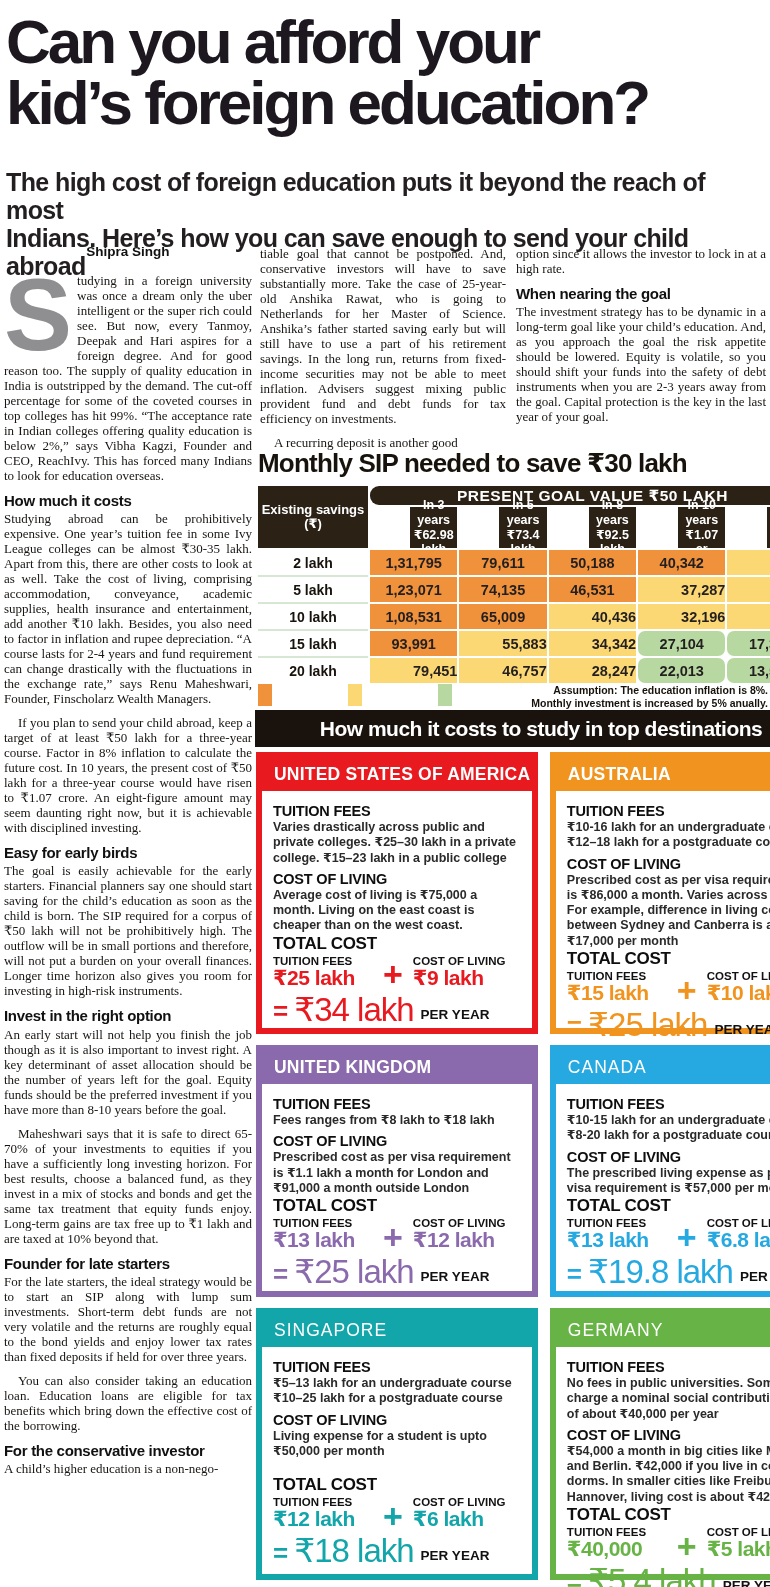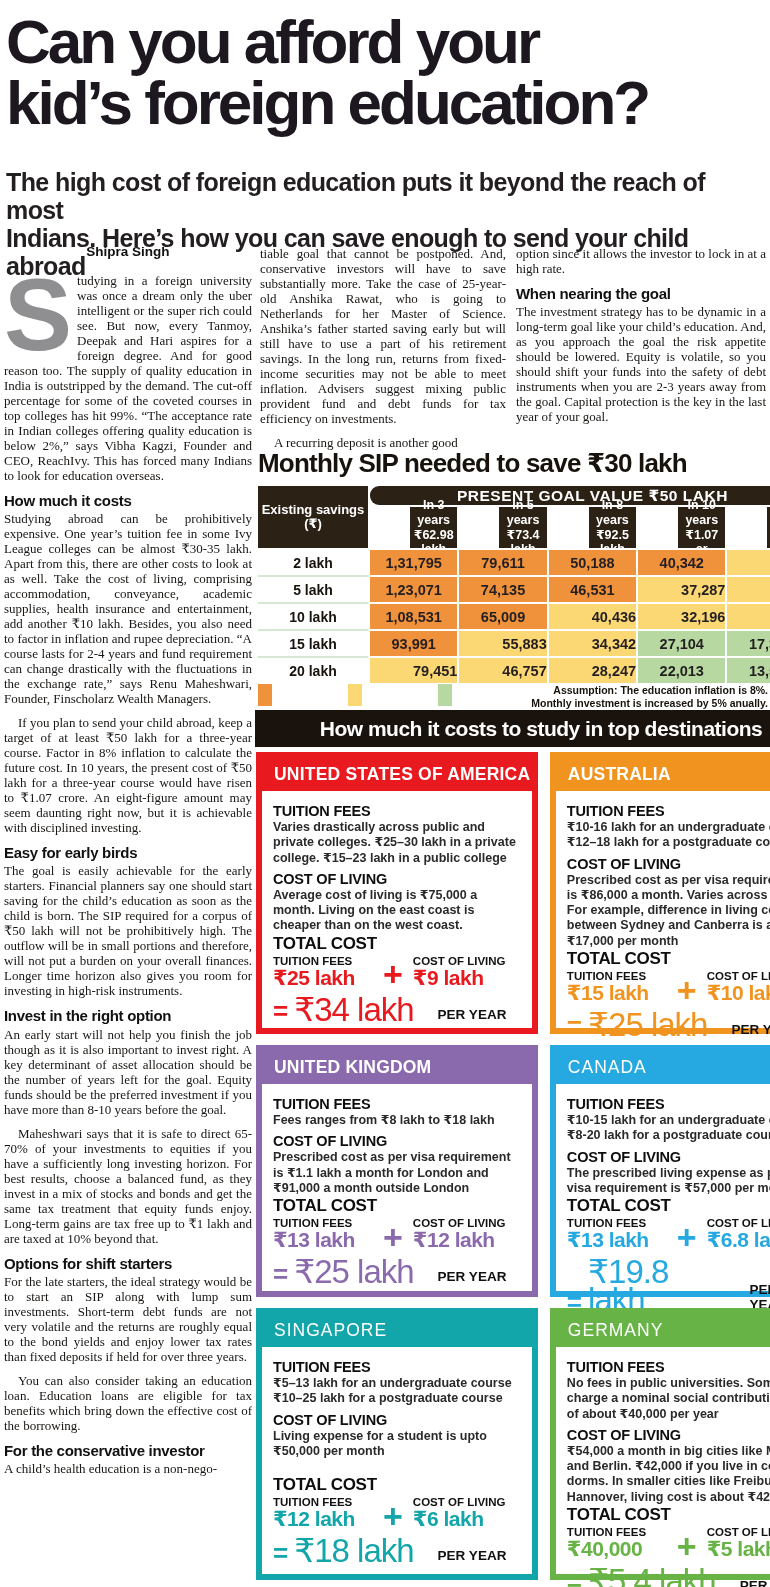--- a/index.html
+++ b/index.html
@@ -46,21 +46,21 @@
   .th-col { grid-row:2; background:#2b2115; color:#fff; font-weight:bold; font-size:12.5px;
     line-height:1.18; display:flex; flex-direction:column; align-items:center; justify-content:center;
     text-align:center;margin-left:40px; }
   .row-label { background:#fff; color:#17120c; font-weight:bold; font-size:14px;
     display:flex; align-items:center; justify-content:center; }
   .row-label.sep { box-shadow:0 2px 0 0 #d6e7d3; }
   .cell { color:#231f20; font-weight:bold; font-size:14.5px;
     display:flex; align-items:center; justify-content:center; }
   .difficult { background:#f0923c; }
   .can       { background:#fbd874;padding-left:43px; }
-  .easy      { background:#b8d8a2; }
+  .easy      { background:#b8d8a2;border-radius:7px; }
 
   
   .sip-legend { position:absolute; left:258px; top:684px; width:510px; display:flex;
     font-family:"Liberation Sans","DejaVu Sans",sans-serif; font-weight:bold; }
   .legend-item { display:flex; margin-right:14px; }
   .legend-sq { width:14px; height:22px; margin-right:4px; flex:none; }
   .legend-label { font-size:10.5px; line-height:1.1; color:#17120c; width:58px;margin-top:26px; }
   .assumption { margin-left:auto; width:318px; font-size:10.5px; line-height:1.2;
     text-align:right; color:#17120c; }
 
@@ -86,21 +86,21 @@
   .spacer { flex:1; }
   .total-head { font-weight:bold; font-size:17px; letter-spacing:-0.3px; color:#0e0e0e; margin-bottom:1px; }
   .sum-row { display:flex; align-items:flex-end; }
   .sum-col { width:108px; }
   .sum-label { font-weight:bold; font-size:11.5px; color:#111; }
   .sum-amount { font-weight:bold; font-size:21px; letter-spacing:-0.5px; color:var(--c); line-height:1.05; }
   .plus { font-weight:bold; font-size:34px; line-height:0.8; color:var(--c); margin:0 10px 0 2px; }
   .result-row { display:flex; align-items:flex-end; margin-top:7px; }
   .equals { font-weight:bold; font-size:26px; line-height:0.9; color:var(--c); margin-right:6px; }
   .result-amount { font-weight:normal; font-size:33px; line-height:0.85; letter-spacing:-1px; color:var(--c); }
-  .per-year { font-weight:bold; font-size:13.5px; color:#111; margin-left:24px; padding-bottom:2px; }
+  .per-year { font-weight:bold; font-size:13.5px; color:#111; margin-left:7px; padding-bottom:2px; }
 </style>
 </head>
 <body>
 
 <div class="page">
 
   <div class="headline">
     <div>Can you afford your</div>
     <div>kid’s foreign education?</div>
   </div>
@@ -113,25 +113,25 @@
     <div class="byline">Shipra Singh</div>
     <p><span class="dropcap">S</span><span>tudying in a foreign university was once a dream only the uber intelligent or the super rich could see. But now, every Tanmoy, Deepak and Hari aspires for a foreign degree. And for good reason too. The supply of quality education in India is outstripped by the demand. The cut-off percentage for some of the coveted courses in top colleges has hit 99%. “The acceptance rate in Indian colleges offering quality education is below 2%,” says Vibha Kagzi, Founder and CEO, ReachIvy. This has  forced many Indians to look for education overseas.</span></p>
     <h3>How much it costs</h3>
     <p>Studying abroad can be prohibitively expensive. One year’s tuition fee in some Ivy League colleges can be almost ₹30-35 lakh. Apart from this, there are other costs to look at as well. Take the cost of living, comprising accommodation, conveyance, academic supplies, health insurance and entertainment, add another ₹10 lakh. Besides, you also need to factor in inflation and rupee depreciation. “A course lasts for 2-4 years and fund requirement can change drastically with the fluctuations in the exchange rate,” says Renu Maheshwari, Founder, Finscholarz Wealth Managers.</p>
     <p class="ind">If you plan to send your child abroad, keep a target of at least ₹50 lakh for a three-year course. Factor in 8% inflation to calculate the future cost. In 10 years, the present cost of ₹50 lakh for a three-year course would have risen to ₹1.07 crore. An eight-figure amount may seem daunting right now, but it is achievable with disciplined investing.</p>
     <h3>Easy for early birds</h3>
     <p>The goal is easily achievable for the early starters. Financial planners say one should start saving for the child’s education as soon as the child is born. The SIP required for a corpus of ₹50 lakh will not be prohibitively high. The outflow will be in small portions and therefore, will not put a burden on your overall finances. Longer time horizon also gives you room for investing in high-risk instruments.</p>
     <h3>Invest in the right option</h3>
     <p>An early start will not help you finish the job though as it is also important to invest right. A key determinant of asset allocation should be the number of years left for the goal. Equity funds should be the preferred investment if you have more than 8-10 years before the goal.</p>
     <p class="ind">Maheshwari says that it is safe to direct 65-70% of your investments to equities if you have a sufficiently long investing horizon. For best results, choose a balanced fund, as they invest in a mix of stocks and bonds and get the same tax treatment that equity funds enjoy. Long-term gains are tax free up to ₹1 lakh and are taxed at 10% beyond that.</p>
-    <h3>Options for shift starters</h3>
+    <h3>Founder for late starters</h3>
     <p>For the late starters, the ideal strategy would be to start an SIP along with lump sum investments. Short-term debt funds are not very volatile and the returns are roughly equal to the bond yields and enjoy lower tax rates than fixed deposits if held for over three years.</p>
     <p class="ind">You can also consider taking an education loan. Education loans are eligible for tax benefits which bring down the effective cost of the borrowing.</p>
     <h3>For the conservative investor</h3>
-    <p>A child’s health education is a non-nego-</p>
+    <p>A child’s higher education is a non-nego-</p>
   </div>
 
   <div class="col col2">
     <p>tiable goal that cannot be postponed. And, conservative investors will have to save substantially more. Take the case of 25-year-old Anshika Rawat, who is going to Netherlands for her Master of Science. Anshika’s father started saving early but will still have to use a part of his retirement savings. In the long run, returns from fixed-income securities may not be able to meet inflation. Advisers suggest mixing public provident fund and debt funds for tax efficiency on investments.</p>
     <p class="ind">A recurring deposit is another good</p>
   </div>
 
   <div class="col col3">
     <p>option since it allows the investor to lock in at a high rate.</p>
     <h3>When nearing the goal</h3>

